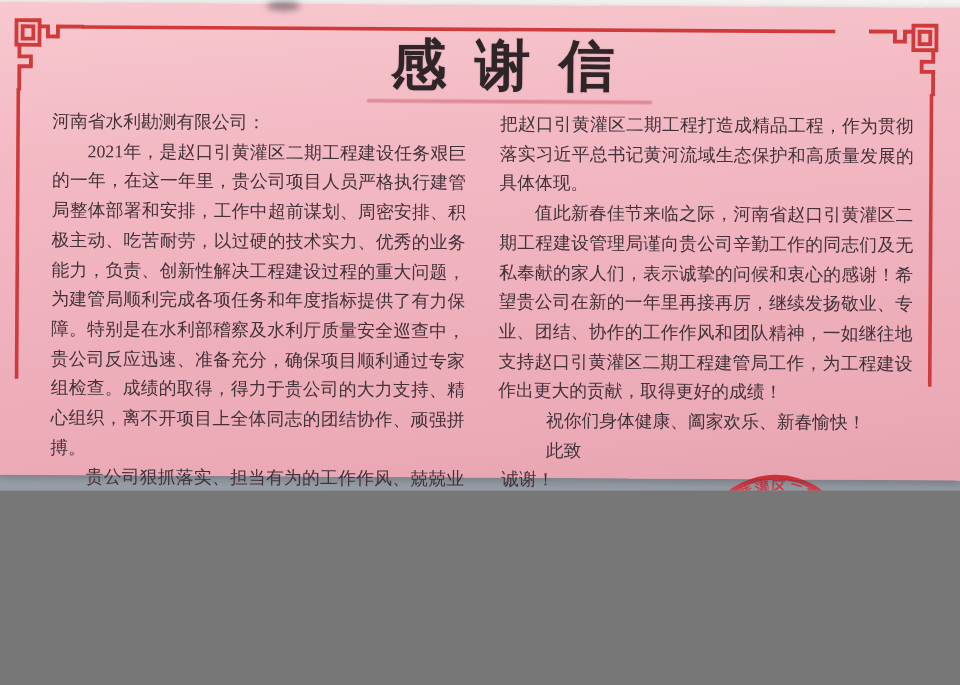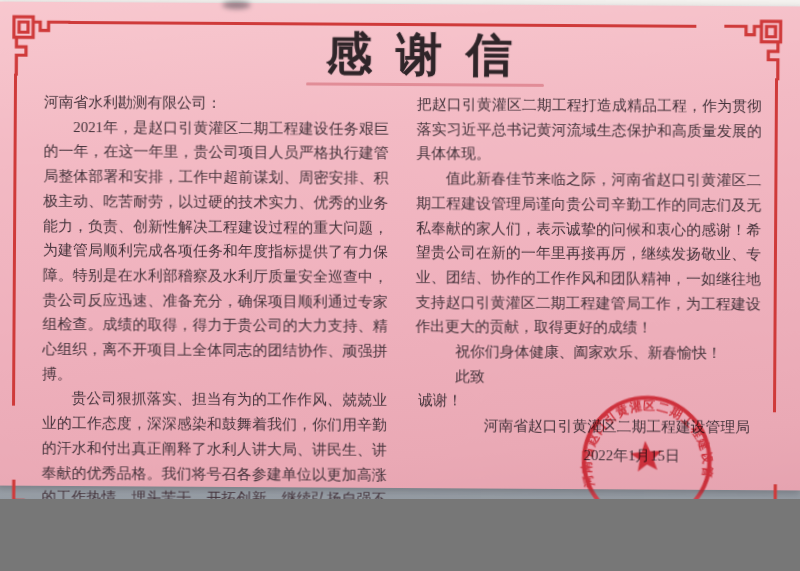--- a/index.html
+++ b/index.html
@@ -1,17 +1,17 @@
 <!DOCTYPE html>
 <html><head>
 <meta charset="utf-8">
 <style>
   html,body{margin:0;padding:0;background:#777;}
   .canvas{
-    position:relative;width:800px;height:499px;overflow:hidden;
+    position:relative;width:800px;height:409px;overflow:hidden;
     background:linear-gradient(180deg,#f5f3f0 0%,#edebe8 78%,#adb3b9 94%,#959ca4 100%);
     font-family:"Liberation Serif","DejaVu Serif",serif;
   }
   .paper{
     position:absolute;left:-3px;right:-3px;top:4px;bottom:11px;
     transform:rotate(0.35deg);
     background:linear-gradient(175deg,#f8c8cf 0%,#f3bac4 28%,#efb1bd 58%,#eaa9b5 88%,#e6a3b0 100%);
     box-shadow:0 3px 8px rgba(40,40,50,.35);
   }
   .smudge{position:absolute;top:-2px;left:224px;width:28px;height:8px;background:rgba(55,55,65,.5);filter:blur(2.5px);border-radius:50%;}

